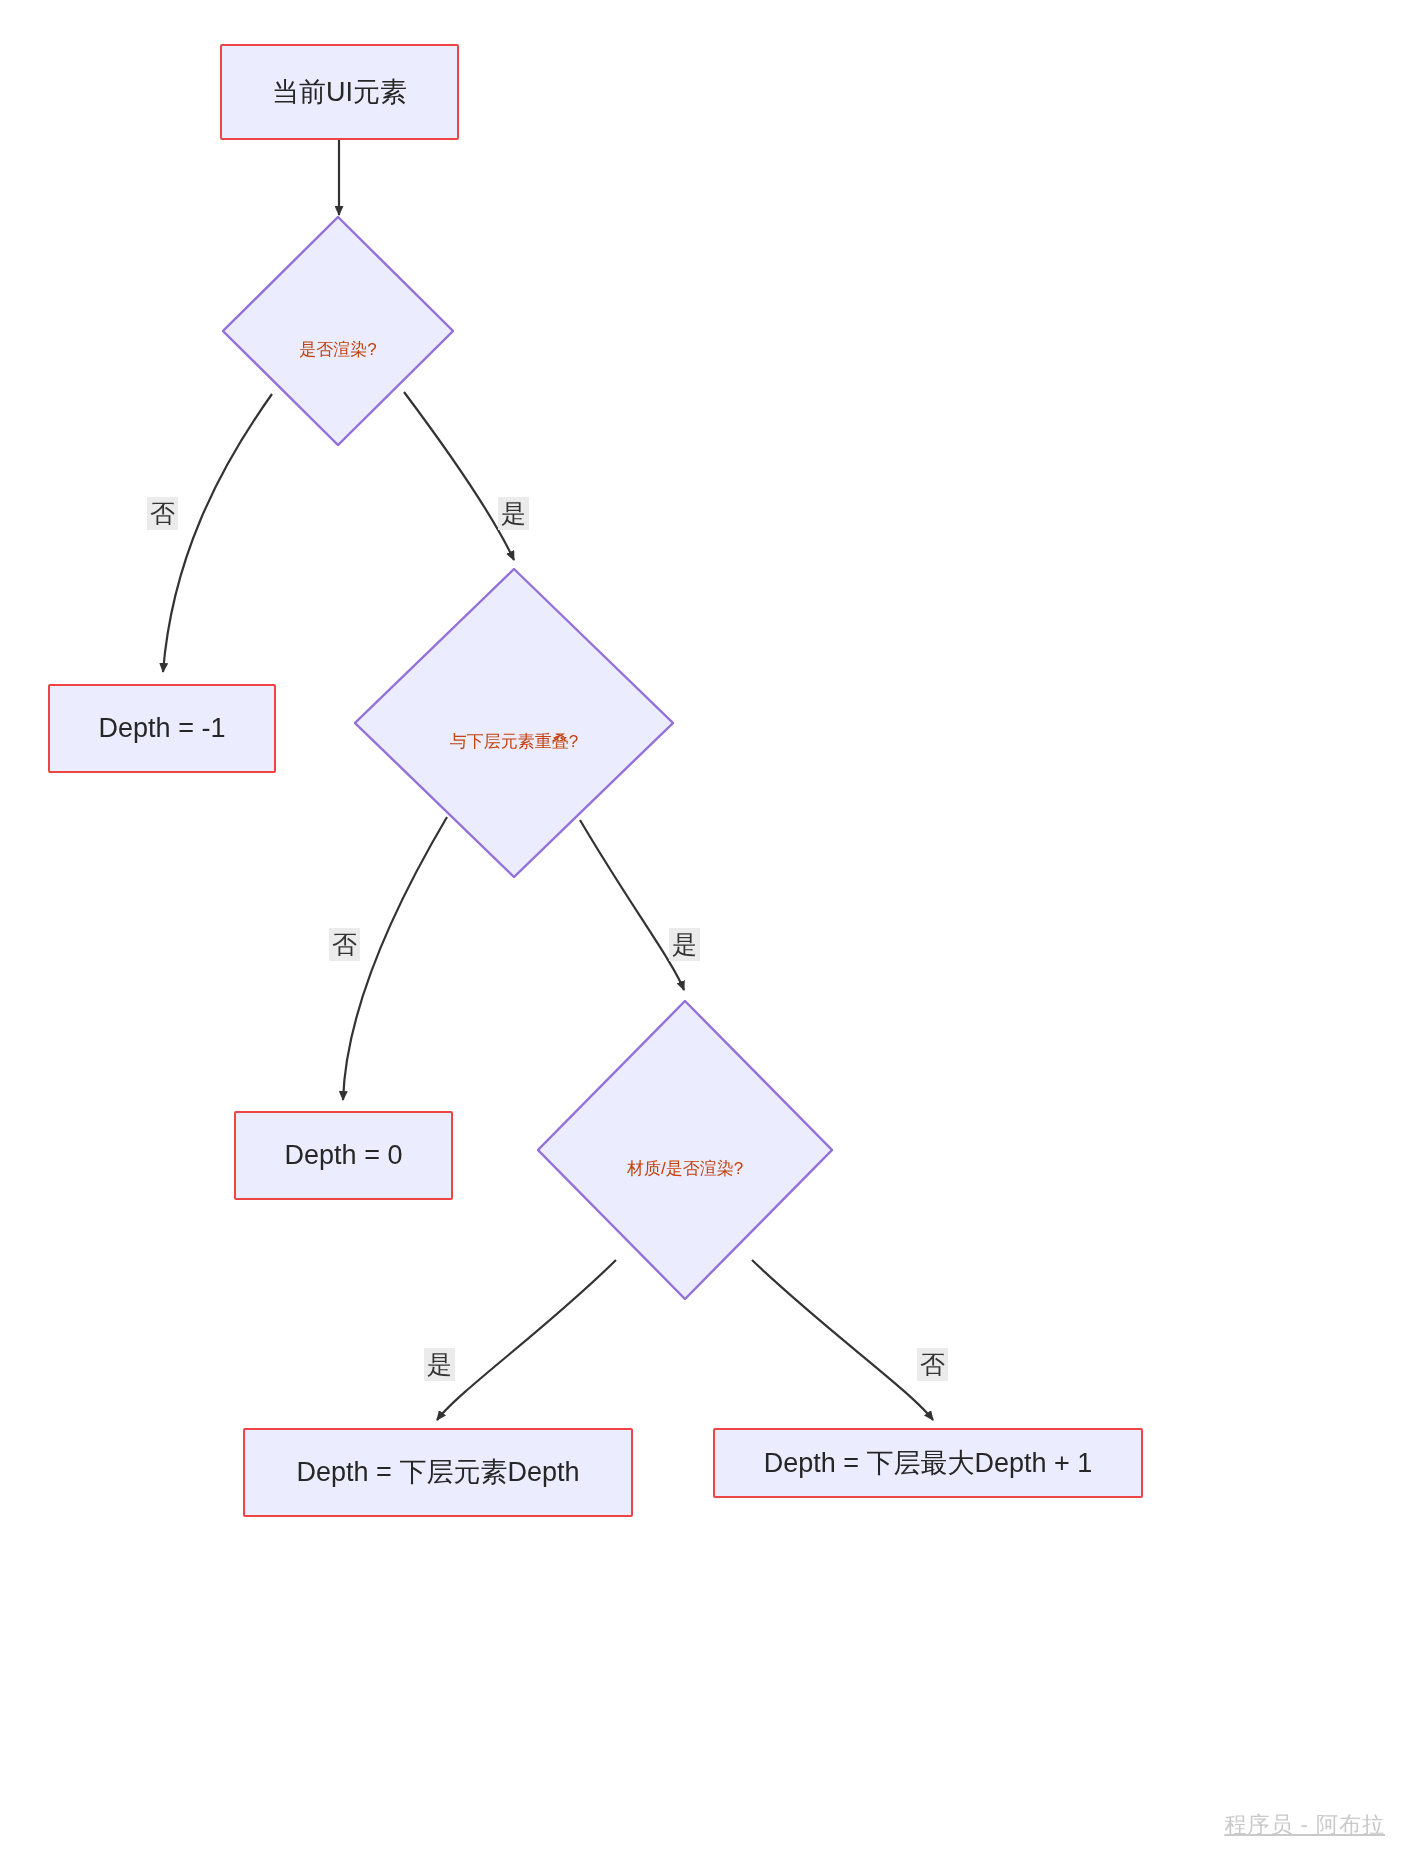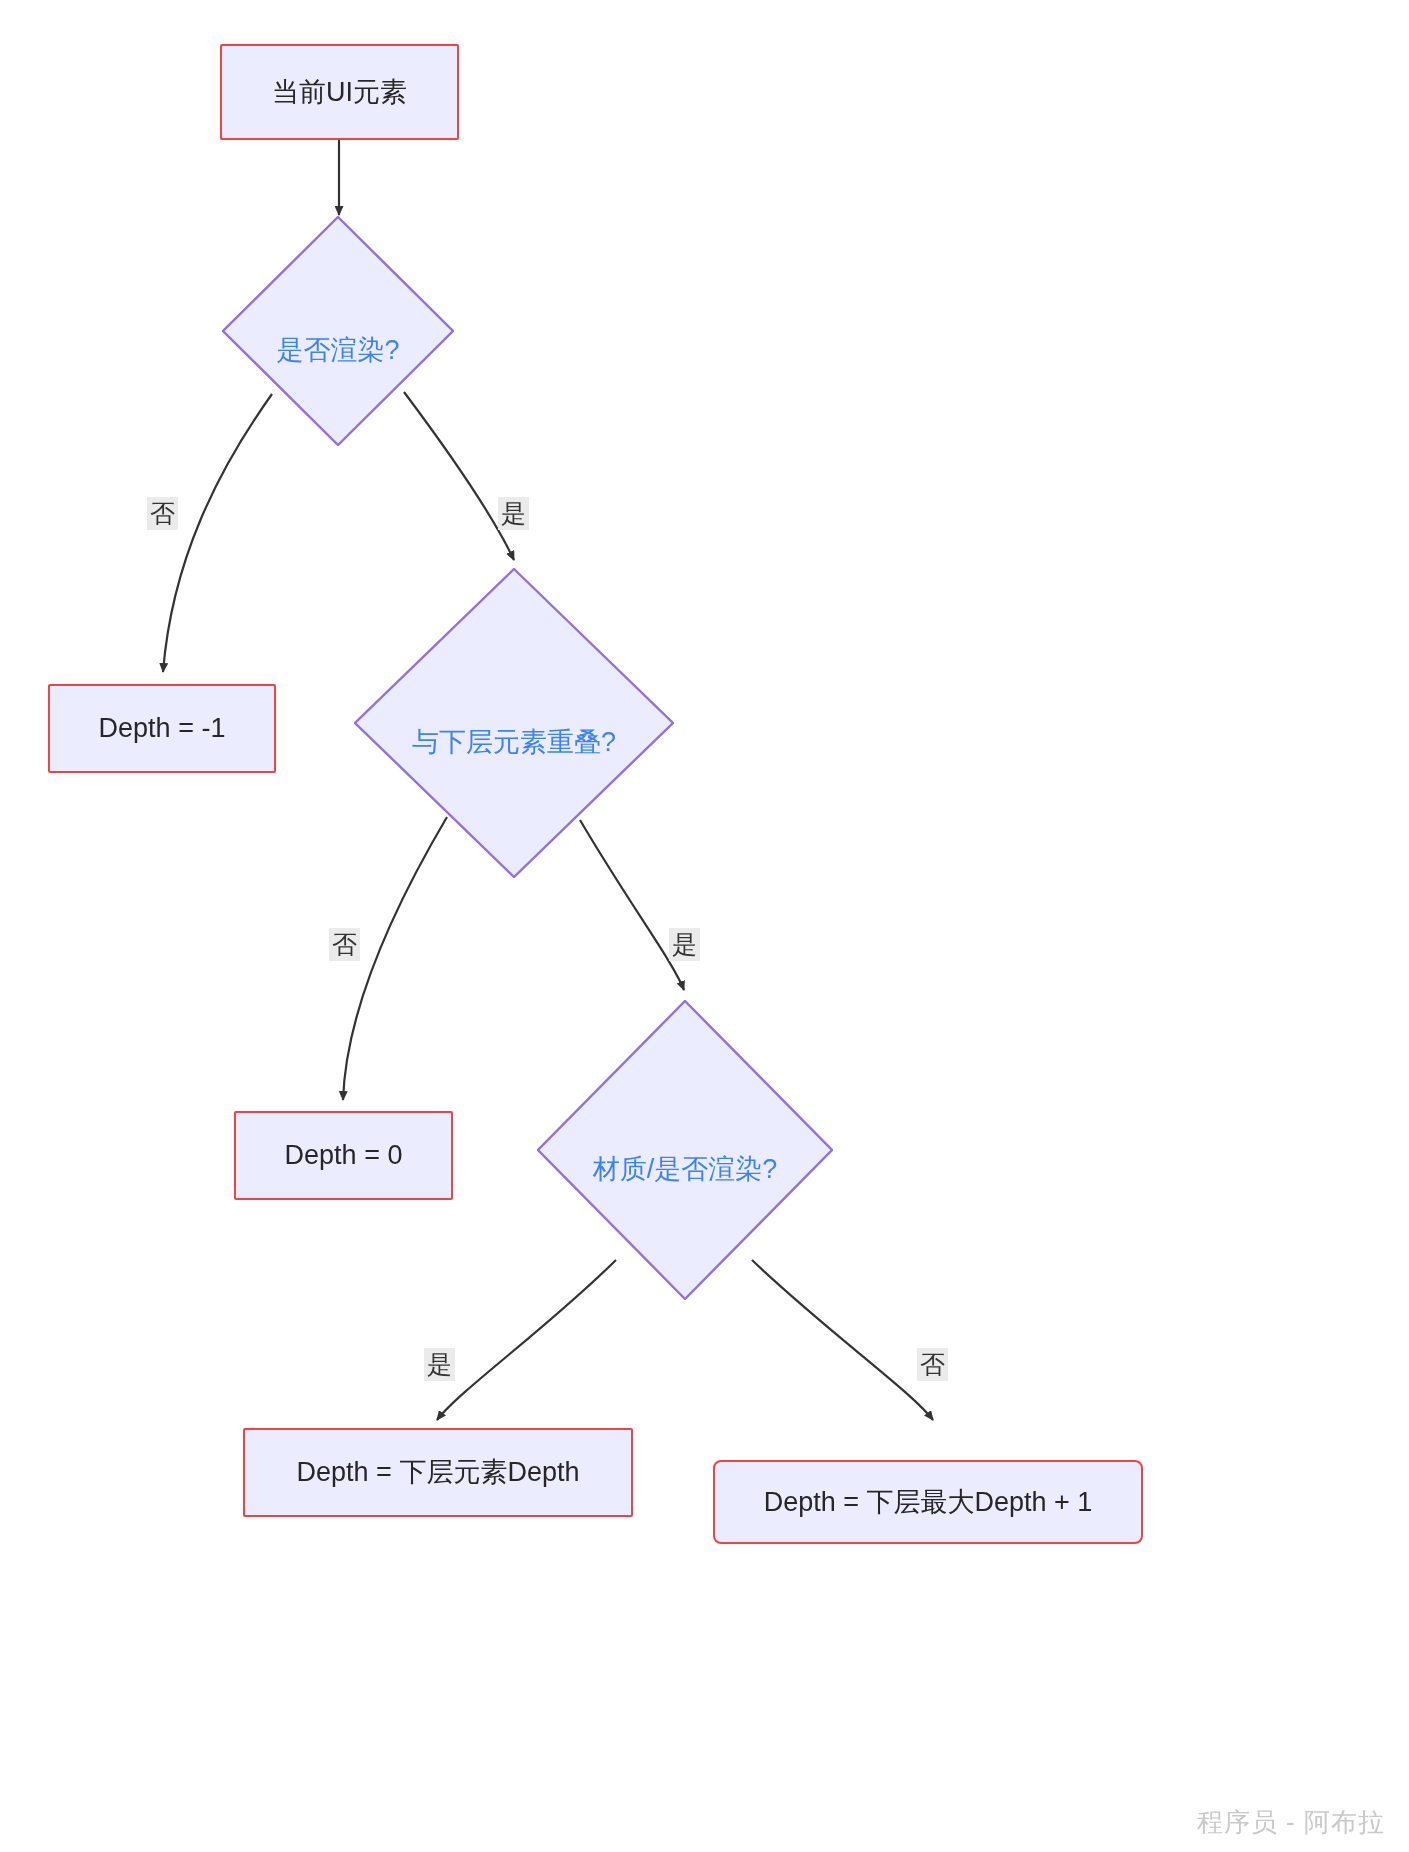--- a/index.html
+++ b/index.html
@@ -48,45 +48,46 @@
   .diamond-shape {
     position: absolute;
     left: 0;
     top: 0;
     width: 100%;
     height: 100%;
   }
   .diamond-label {
     position: relative;
     z-index: 2;
-    font-size: 27px;
+    font-size: 17px;
     white-space: nowrap;
-    color: #3b82f6;
+    color: #c2410c;
     margin-top: 37px;
   }
   .edge-label {
     position: absolute;
     background: #ebebeb;
     color: #333333;
     font-size: 25px;
     line-height: 1.25;
     padding: 1px 3px;
     box-sizing: border-box;
     white-space: nowrap;
     z-index: 3;
   }
   .watermark {
     position: absolute;
     right: 24px;
     bottom: 12px;
-    font-size: 26px;
+    font-size: 22px;
     color: #c9c9c9;
     letter-spacing: 1px;
     white-space: nowrap;
     z-index: 5;
+    text-decoration: underline;
   }
 </style>
 </head>
 <body>
 
 <div id="diagram-canvas">
 
   <svg id="edge-layer" viewBox="0 0 1409 1852" xmlns="http://www.w3.org/2000/svg">
     <defs>
       <marker id="arrowhead" markerWidth="11" markerHeight="9" refX="9" refY="4.5" orient="auto" markerUnits="userSpaceOnUse">
@@ -139,21 +140,21 @@
     <svg class="diamond-shape" viewBox="0 0 296 300" preserveAspectRatio="none">
       <polygon points="148,1 295,150 148,299 1,150" fill="#ececff" stroke="#9370db" stroke-width="2.4"></polygon>
     </svg>
     <span class="diamond-label">材质/是否渲染?</span>
   </div>
 
   <div class="node node-rect" style="left:243px; top:1428px; width:390px; height:89px;">
     <span>Depth = 下层元素Depth</span>
   </div>
 
-  <div class="node node-rect" style="left:713px; top:1460px; width:430px; height:84px;border-radius:8px;">
+  <div class="node node-rect" style="left:713px; top:1428px; width:430px; height:70px;">
     <span>Depth = 下层最大Depth + 1</span>
   </div>
 
   <div class="edge-label" style="left:147px; top:497px;">
     <span>否</span>
   </div>
 
   <div class="edge-label" style="left:498px; top:497px;">
     <span>是</span>
   </div>

